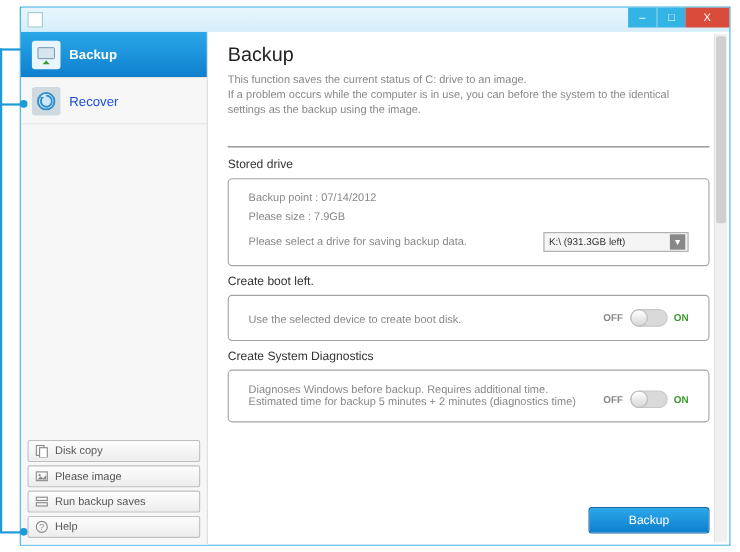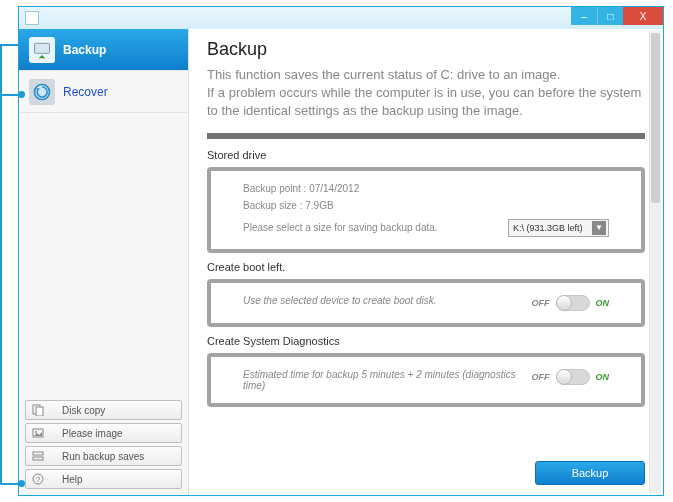--- a/index.html
+++ b/index.html
@@ -54,48 +54,48 @@
   .nav-item.active .nicon { background:#eaf6ff; }
   .nicon svg { width:20px; height:20px; }
 
   .side-bottom {
     position:absolute; bottom:6px; left:6px; right:6px;
     display:flex; flex-direction:column; gap:3px;
   }
   .side-btn {
     height:20px; background:linear-gradient(#fdfdfd,#ededed);
     border:1px solid #bfbfbf; border-radius:2px;
-    display:flex; align-items:center; gap:18px; padding:0 6px;
+    display:flex; align-items:center; gap:6px; padding:0 6px;
     font-size:10px; color:#555; cursor:pointer;
   }
   .side-btn .sicon { width:12px; height:12px; display:inline-block; }
 
   .main { flex:1; padding: 10px 18px 14px 18px; position:relative; overflow:hidden; }
   .main h1 { font-size:18px; font-weight:normal; color:#222; margin-bottom:6px; }
-  .desc { font-size:13px; color:#888; line-height:1.4; border-bottom:6px solid #737373;
-          padding-bottom:12px; margin-bottom:10px; }
+  .desc { font-size:10px; color:#888; line-height:1.4; border-bottom:1px solid #737373;
+          padding-bottom:25px; margin-bottom:10px; }
 
   .section-title { font-size:11px; font-weight:normal; color:#333; margin:8px 0 6px 0; }
   .panel {
-    border:4px solid #a3a3a3; border-radius:4px; padding:12px 32px;
+    border:1px solid #a3a3a3; border-radius:4px; padding:12px 18px;
     font-size:10px; color:#888; background:#fff;
   }
   .panel .row { margin-bottom:6px; }
   .drive-row { display:flex; align-items:center; justify-content:space-between; margin-top:8px; }
   .drive-select {
-    width:101px; height:18px; border:1px solid #aaa; background:#f5f5f5;
+    width:132px; height:18px; border:1px solid #aaa; background:#f5f5f5;
     display:flex; align-items:center; justify-content:space-between;
     font-size:9px; color:#333; padding:0 2px 0 4px; cursor:pointer;
   }
   .drive-select .arrow {
     width:14px; height:14px; background:#888; display:flex; align-items:center;
     justify-content:center; color:#fff; font-size:8px;
   }
 
-  .toggle-panel { display:flex; align-items:flex-start; justify-content:space-between;font-style:italic; }
+  .toggle-panel { display:flex; align-items:flex-end; justify-content:space-between; }
   .toggle-wrap { display:flex; align-items:center; gap:6px; font-size:9px; font-weight:bold; }
   .toggle-wrap .off { color:#888; }
   .toggle-wrap .on  { color:#3a9b2e; }
   .toggle {
     width:34px; height:16px; background:#d9d9d9; border-radius:9px; position:relative;
     border:1px solid #c7c7c7; cursor:pointer;
   }
   .toggle .knob {
     width:16px; height:16px; border-radius:50%; background:linear-gradient(#fff,#d8d8d8);
     border:1px solid #bbb; position:absolute; top:-1px; left:-1px;
@@ -202,23 +202,23 @@
     <div class="main">
       <h1>Backup</h1>
       <div class="desc">
         <span>This function saves the current status of C: drive to an image.</span><br>
         <span>If a problem occurs while the computer is in use, you can before the system to the identical settings as the backup using the image.</span>
       </div>
 
       <div class="section-title">Stored drive</div>
       <div class="panel">
         <div class="row">Backup point : 07/14/2012</div>
-        <div class="row">Backup size : 7.9GB</div>
+        <div class="row">Please size : 7.9GB</div>
         <div class="drive-row">
-          <span>Please select a size for saving backup data.</span>
+          <span>Please select a drive for saving backup data.</span>
           <div class="drive-select">
             <span>K:\ (931.3GB left)</span>
             <span class="arrow">▼</span>
           </div>
         </div>
       </div>
 
       <div class="section-title">Create boot left.</div>
       <div class="panel toggle-panel">
         <span>Use the selected device to create boot disk.</span>
@@ -227,20 +227,21 @@
           <div class="toggle">
               <div class="knob"></div>
             </div>
           <span class="on">ON</span>
         </div>
       </div>
 
       <div class="section-title">Create System Diagnostics</div>
       <div class="panel toggle-panel">
         <div>
+          <div>Diagnoses Windows before backup. Requires additional time.</div>
           <div>Estimated time for backup 5 minutes + 2 minutes (diagnostics time)</div>
         </div>
         <div class="toggle-wrap">
           <span class="off">OFF</span>
           <div class="toggle">
               <div class="knob"></div>
             </div>
           <span class="on">ON</span>
         </div>
       </div>

